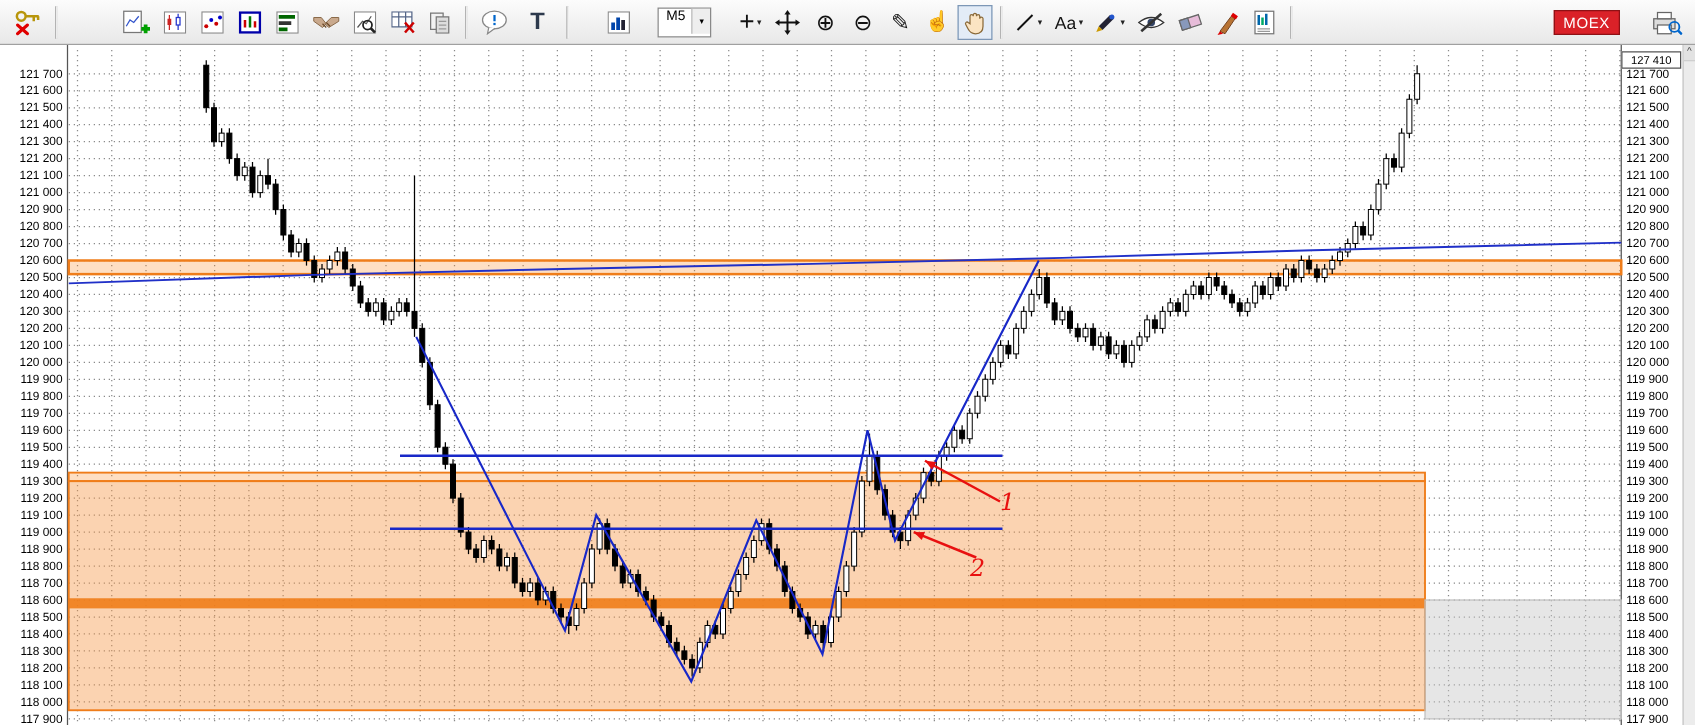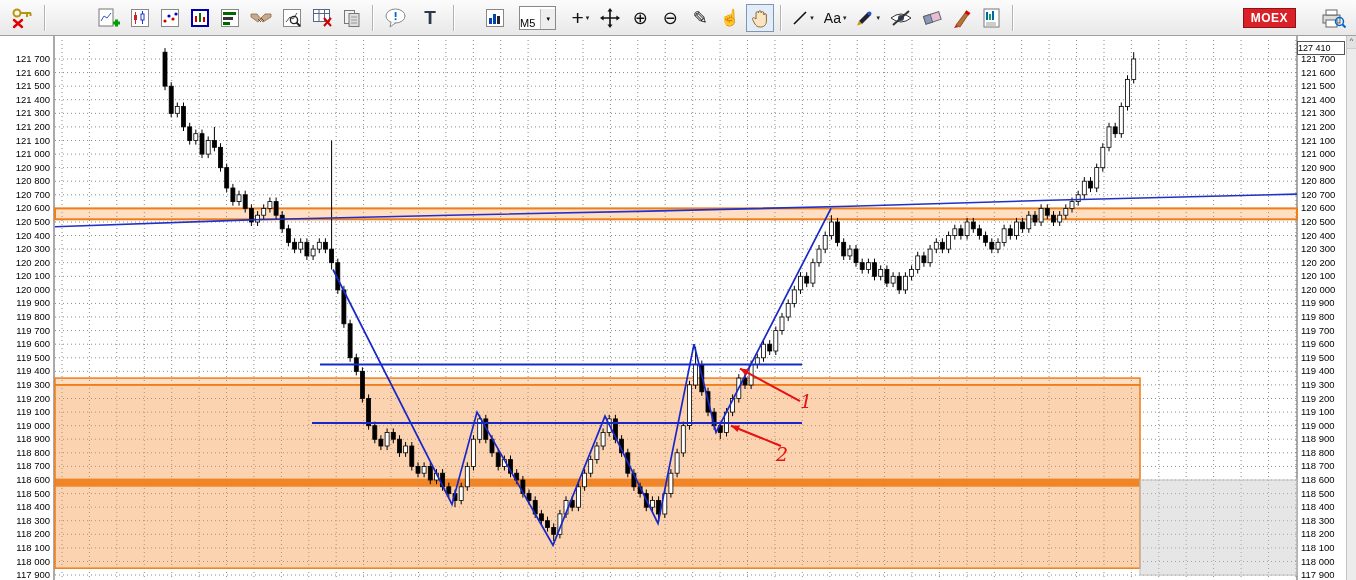--- a/index.html
+++ b/index.html
@@ -8,33 +8,33 @@
   .toolbar{height:36px;box-sizing:border-box;background:linear-gradient(#fcfcfc,#e8e8e8);
            border-bottom:1px solid #a0a0a0;display:flex;align-items:center;padding:0 6px;gap:2px}
   .tb{display:inline-flex;align-items:center;justify-content:center;min-width:28px;height:28px;
       background:transparent;border:1px solid transparent;padding:0 3px;cursor:default;font-family:inherit}
   .tb.active{background:#e3ecf7;border:1px solid #7d97b6}
   .tb svg{display:block}
   .glyph{font-size:18px;line-height:1;color:#111}
   .dd{font-size:7px;color:#222;margin-left:2px}
   .sep{width:1px;height:26px;background:#b3b3b3;border-right:1px solid #fff;margin:0 4px;flex:0 0 auto}
   .spacer{flex:0 0 auto}
-  .select{display:flex;align-items:flex-end;height:22px;background:#fff;border:1px solid #898989;
-          font-size:11px;padding-left:0;margin:0 8px}
+  .select{display:flex;align-items:flex-start;height:22px;background:#fff;border:1px solid #898989;
+          font-size:11px;padding-left:6px;margin:0 15px}
   .select .arrowbox{width:14px;height:20px;margin-left:5px;display:flex;align-items:center;justify-content:center;
           background:#eee;border-left:1px solid #bbb;font-size:7px}
   .tlabel{font-weight:bold;font-size:19px;color:#2d3a4d;line-height:1}
   .aalabel{font-weight:normal;font-size:14px;color:#111;line-height:1}
-  .moex{margin-left:auto;background:#da2128;color:#fff;font-weight:bold;font-size:12px;
+  .moex{margin-left:auto;background:#da2128;color:#fff;font-weight:normal;font-size:12px;
         letter-spacing:.5px;padding:2px 7px;border:1px solid #8e1115}
   
   .chart-wrap{position:relative;width:1356px;height:544px;background:#fff}
   #chart{position:absolute;left:0;top:0}
   .price-box{position:absolute;top:5px;left:1297px;width:46px;height:12px;background:#fff;
-             border:1px solid #555;font-size:9px;line-height:12px;color:#000}
+             border:1px solid #555;font-size:9px;line-height:12px;text-align:center;color:#000}
   .vscroll{position:absolute;top:0;right:0;width:10px;height:544px;background:#ececec;border-left:1px solid #c5c5c5;box-sizing:border-box}
   .vscroll-up{height:12px;text-align:center;font-size:8px;line-height:10px;color:#444;
               background:#e2e2e2;border-bottom:1px solid #cfcfcf}
 </style>
 </head>
 <body>
 
 <div class="app">
 
   <div class="toolbar">

